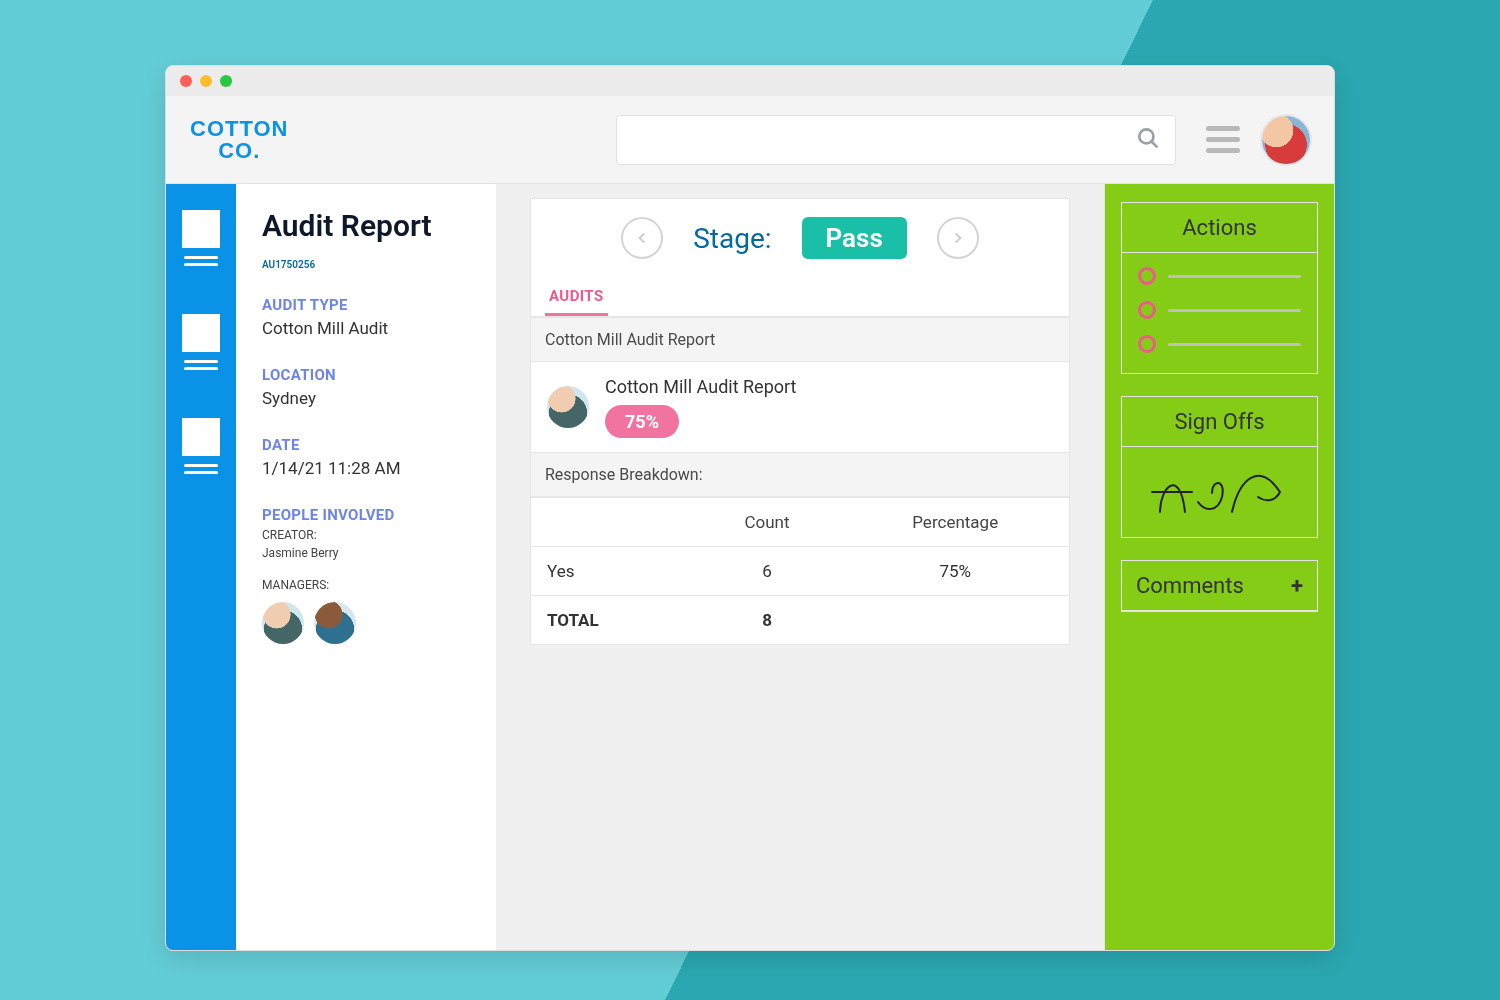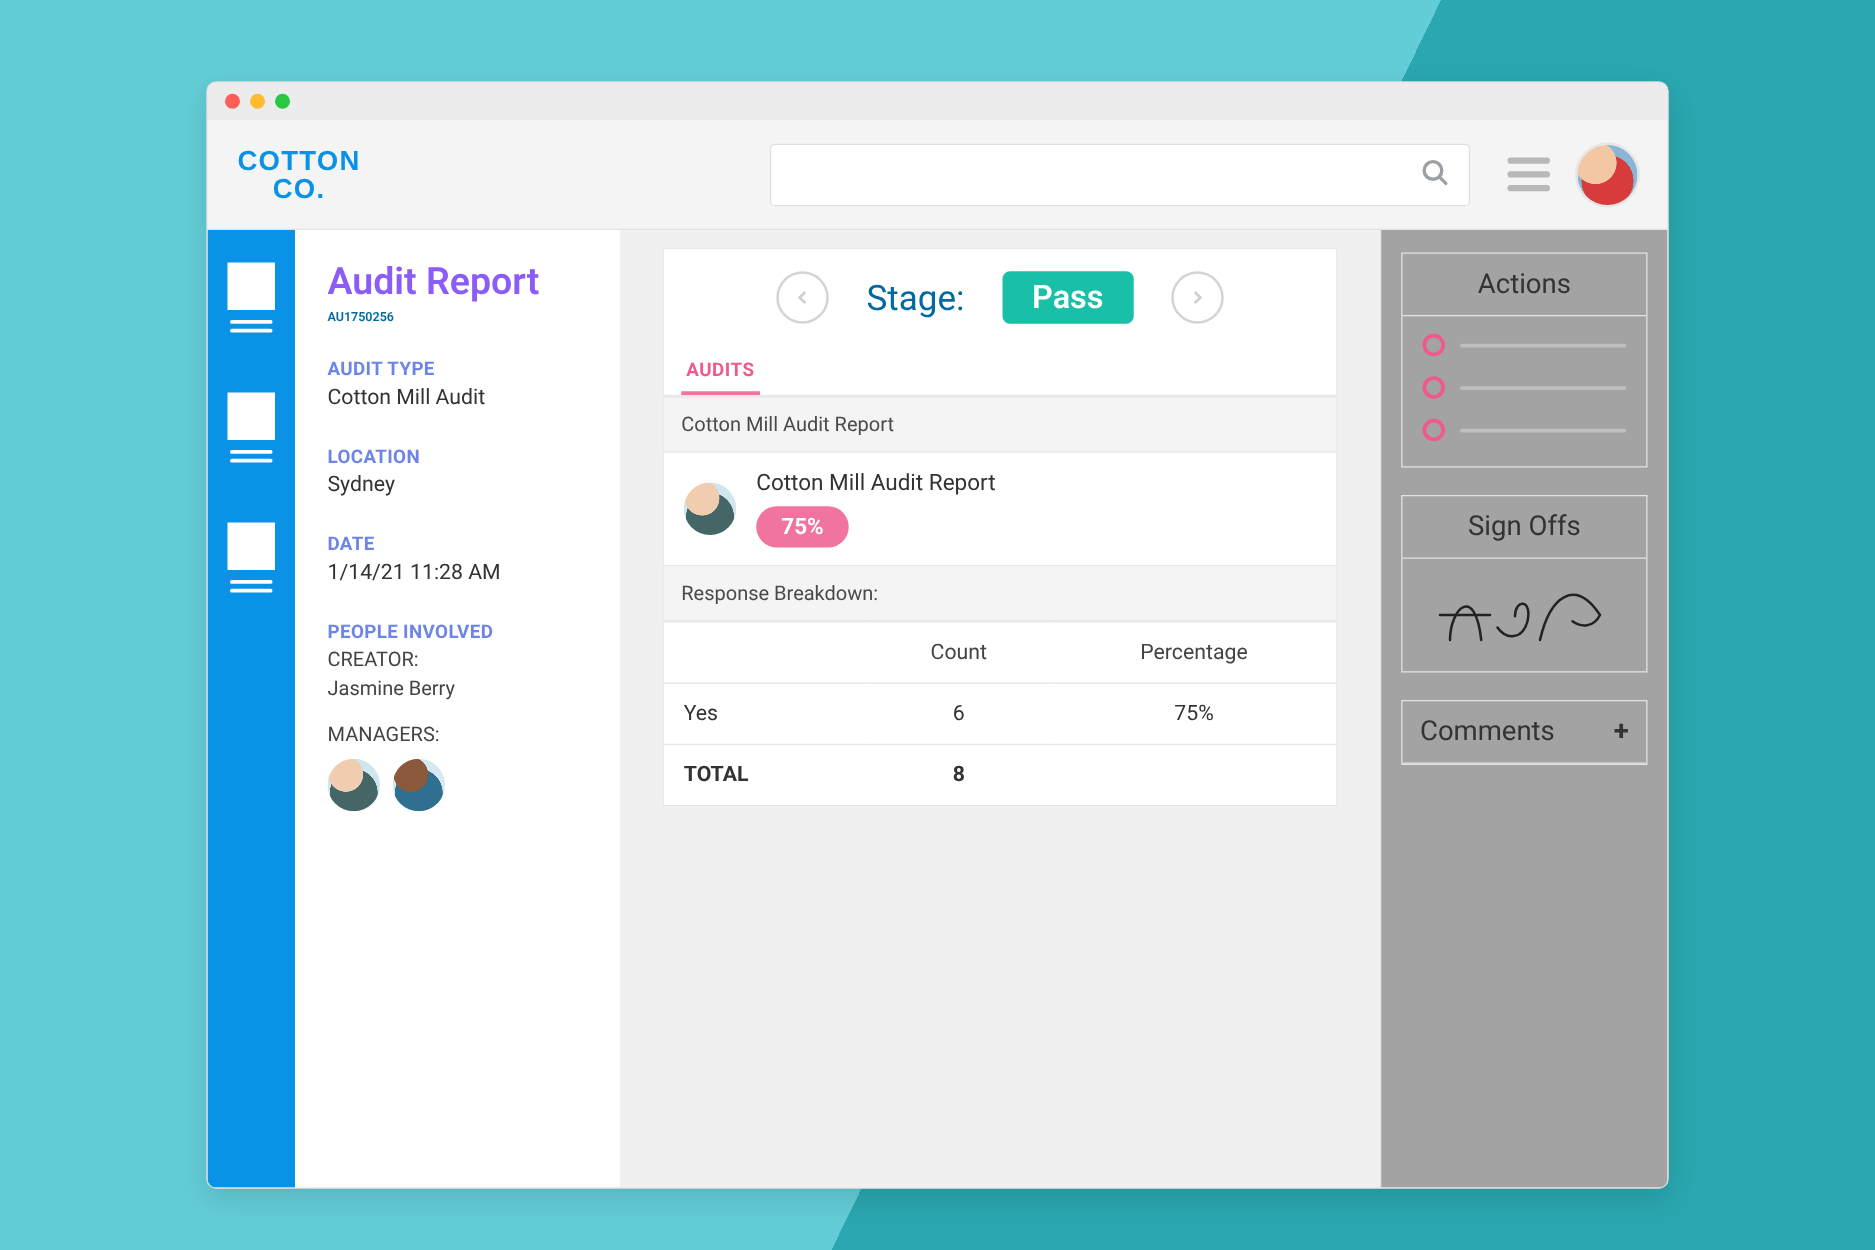--- a/index.html
+++ b/index.html
@@ -92,25 +92,25 @@
   .rail-item .lines { display:flex; flex-direction:column; gap:4px; }
   .rail-item .lines span { width: 34px; height: 3px; background: #fff; border-radius: 2px; }
 
   
   .leftcol {
     width: 260px;
     background: #fff;
     padding: 24px 24px 24px 26px;
     box-shadow: 3px 0 6px -3px rgba(0,0,0,0.06);
   }
-  .page-title { font-size: 30px; font-weight: 600; color: #8b5cf6; margin-bottom: 6px; }
+  .page-title { font-size: 30px; font-weight: 600; color: #0f172a; margin-bottom: 16px; }
   .record-id { color: #0369a1; font-size: 10px; font-weight: 600; margin-bottom: 26px; }
   .field-label { color: #6d84e8; font-weight: 700; font-size: 15px; letter-spacing: .3px; margin-bottom: 4px; }
   .field-val { color: #333; font-size: 17px; margin-bottom: 28px; }
-  .sub-label { color: #444; font-size: 16px; margin-bottom: 4px; }
+  .sub-label { color: #444; font-size: 12px; margin-bottom: 4px; }
   .managers { display:flex; gap:10px; margin-top:10px; }
   .mini-avatar {
     width:42px; height:42px; border-radius:50%;
     background: radial-gradient(circle at 35% 30%, #f0cdb0 0 34%, transparent 35%),
                 radial-gradient(circle at 50% 65%, #466 0 55%, transparent 56%),
                 #cfe6ef;
   }
   .mini-avatar.b {
     background: radial-gradient(circle at 35% 30%, #8a5a3b 0 34%, transparent 35%),
                 radial-gradient(circle at 50% 65%, #2f6f8f 0 55%, transparent 56%),
@@ -160,21 +160,21 @@
   table.breakdown th, table.breakdown td {
     padding: 14px 16px; text-align:center; font-size:17px; color:#333;
     border-top:1px solid #e6e6e6;
   }
   table.breakdown th:first-child, table.breakdown td:first-child { text-align:left; }
   table.breakdown thead th { font-weight:400; text-align:center; color:#444; }
   .total-row td { font-weight:700; }
 
   
   .rightcol {
-    width: 230px; background:#a3a3a3; border-left:1px solid #e6e6e6;
+    width: 230px; background:#84cc16; border-left:1px solid #e6e6e6;
     padding: 18px 16px;
   }
   .panel { border:1px solid #e4e4e4; margin-bottom: 22px; }
   .panel-title {
     text-align:center; font-size:22px; color:#333;
     padding:12px 8px; border-bottom:1px solid #e4e4e4;
     display:flex; align-items:center; justify-content:center; gap:8px;
   }
   .panel-title .plus { margin-left:auto; font-size:22px; font-weight:700; color:#333; cursor:pointer; }
   .actions-list { padding: 14px 16px 20px; display:flex; flex-direction:column; gap:16px; }

